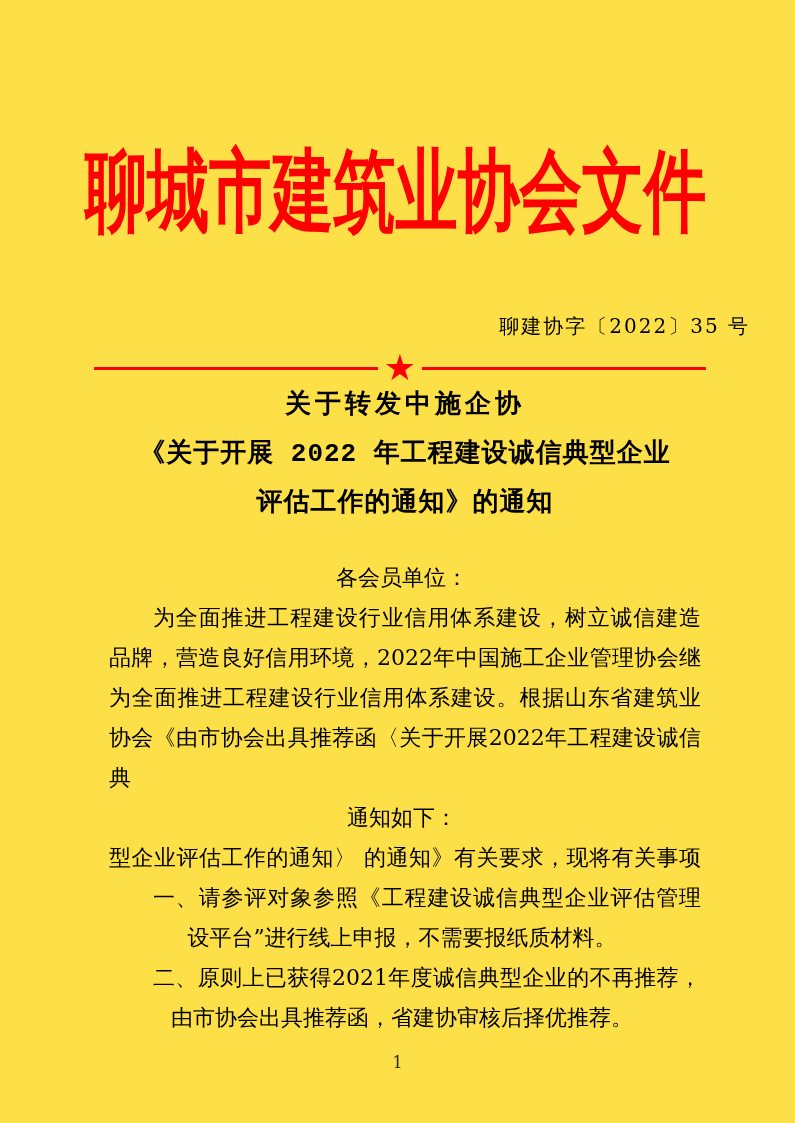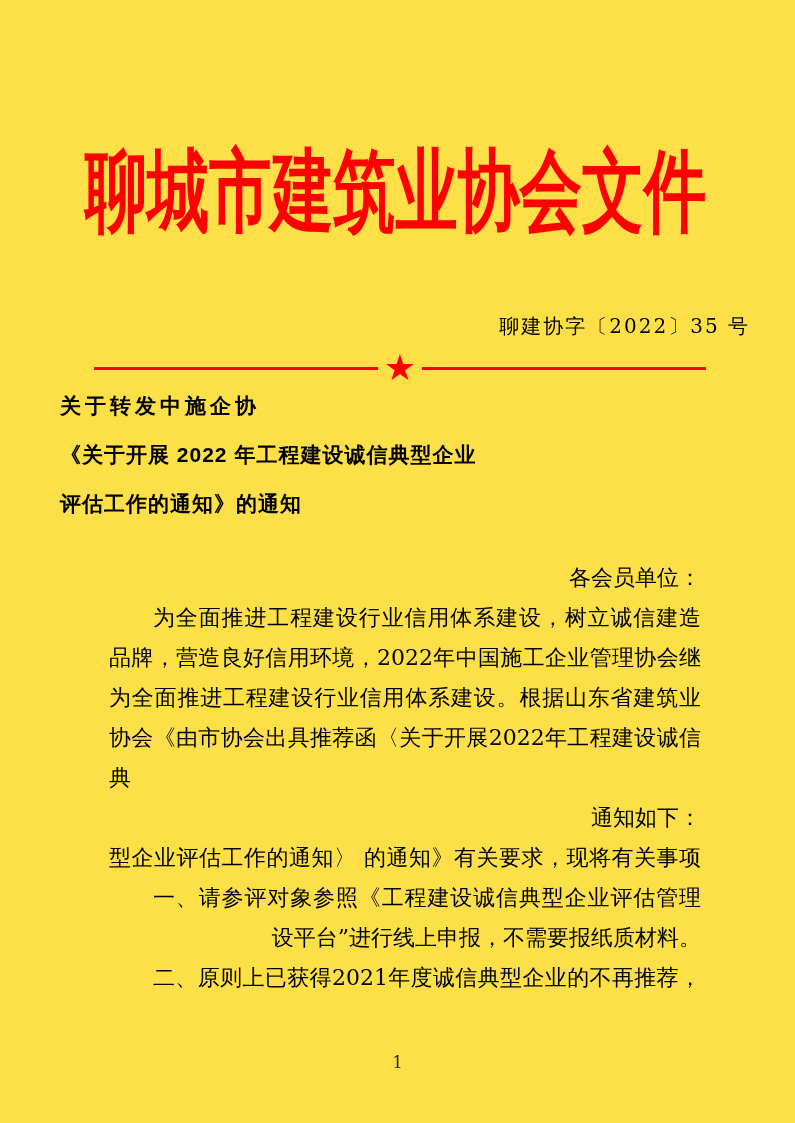--- a/index.html
+++ b/index.html
@@ -65,42 +65,43 @@
     line-height: 36px;
     padding: 0 6px;
     font-family: "DejaVu Sans", sans-serif;
   }
   
   .title-block {
     position: absolute;
     top: 381px;
     left: 60px;
     width: 690px;
-    font-family: Liberation Sans, sans-serif;
+    text-align: center;
+    font-family: Liberation Mono, monospace;
     font-weight: 600;
-    font-size: 21px;
+    font-size: 26px;
     line-height: 49px;
     color: #000000;
     white-space: nowrap;
   }
   .title-line-1 { letter-spacing: 4px; }
   .title-line-2 { letter-spacing: 1px; }
   .title-line-3 { letter-spacing: 1px; }
   
   .body-block {
     position: absolute;
     top: 558px;
     left: 103px;
     width: 598px;
     font-family: "DejaVu Serif", serif;
     font-size: 22px;
     line-height: 40px;
     color: #000000;
   }
-  .line { text-align: right; }
+  .line { text-align: center; }
   .line.fill {
     text-align: justify;
     text-align-last: justify;
     text-justify: inter-character;
     margin-left: 6px;
   }
   .line.indent { text-indent: 2em; }
   
   .page-number {
     position: absolute;
@@ -139,17 +140,18 @@
     <div class="line">各会员单位：</div>
     <div class="line fill indent">为全面推进工程建设行业信用体系建设，树立诚信建造</div>
     <div class="line fill">品牌，营造良好信用环境，2022年中国施工企业管理协会继</div>
     <div class="line fill">为全面推进工程建设行业信用体系建设。根据山东省建筑业</div>
     <div class="line fill">协会《由市协会出具推荐函〈关于开展2022年工程建设诚信典</div>
     <div class="line">通知如下：</div>
     <div class="line fill">型企业评估工作的通知〉 的通知》有关要求，现将有关事项</div>
     <div class="line fill indent">一、请参评对象参照《工程建设诚信典型企业评估管理</div>
     <div class="line">设平台”进行线上申报，不需要报纸质材料。</div>
     <div class="line fill indent">二、原则上已获得2021年度诚信典型企业的不再推荐，</div>
+    <div class="line">由市协会出具推荐函，省建协审核后择优推荐。</div>
   </div>
 
   <div class="page-number">1</div>
 
 </div>
 
 </body></html>

